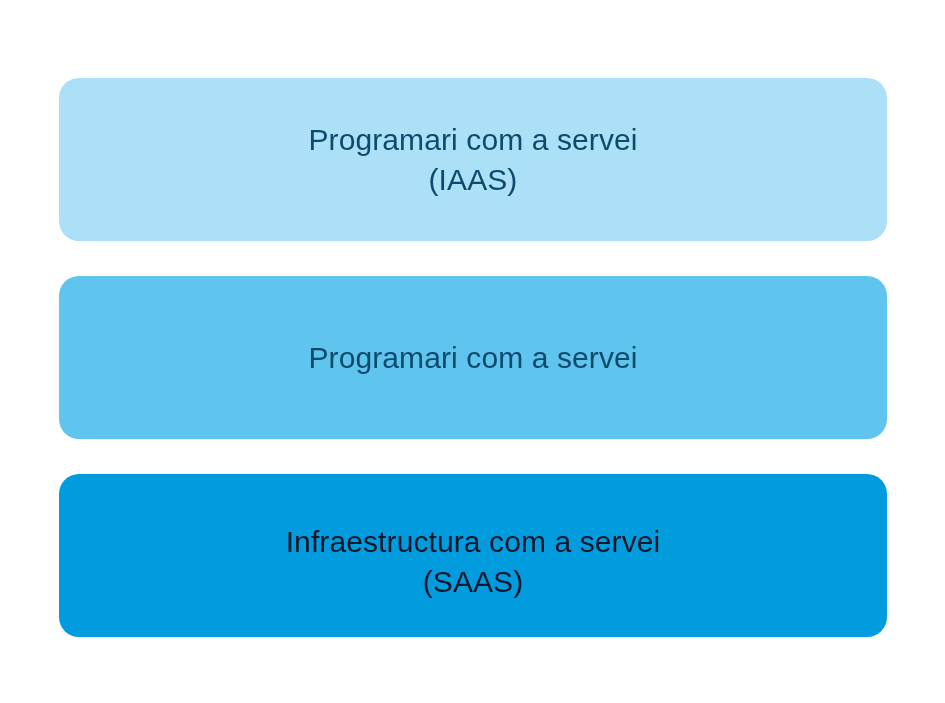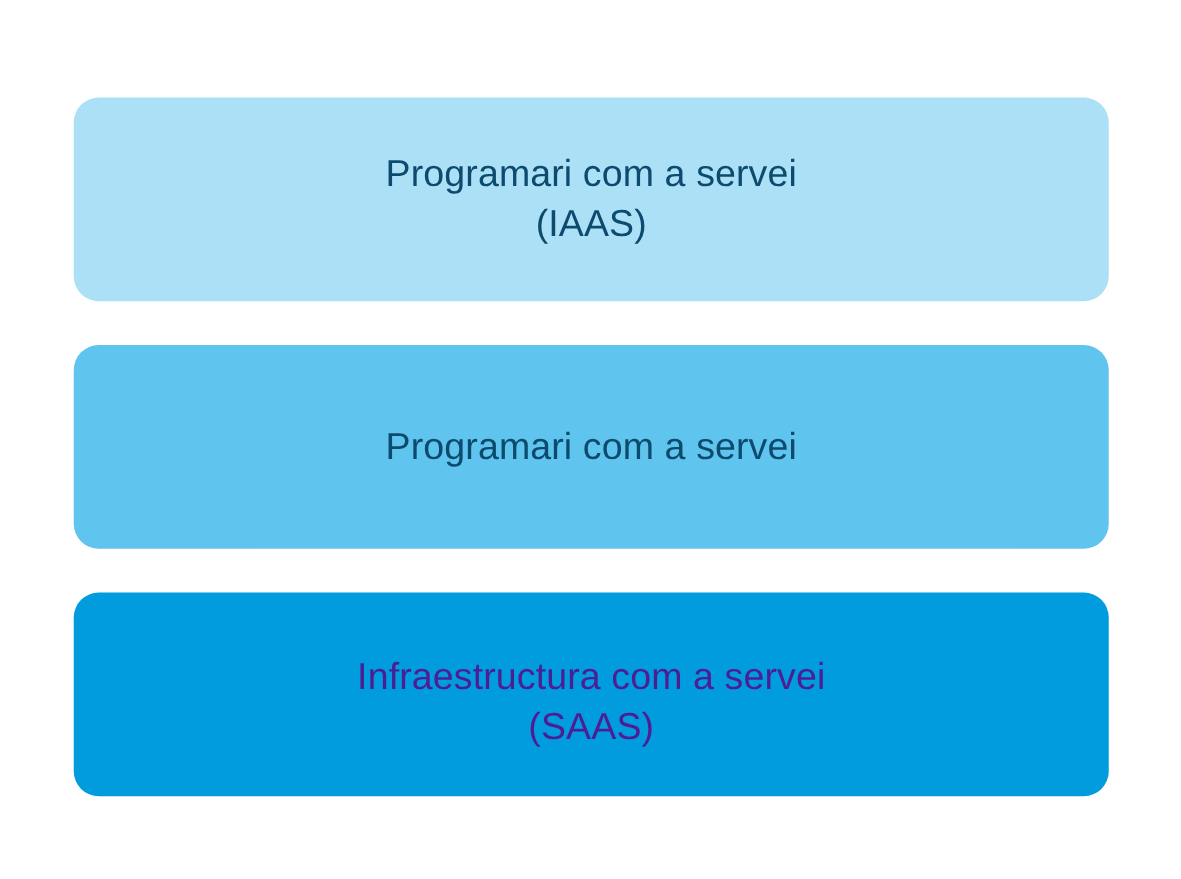--- a/index.html
+++ b/index.html
@@ -62,21 +62,21 @@
     letter-spacing: 0.1px;
     white-space: nowrap;
   }
 
   .layer-box.saas .layer-line,
   .layer-box.paas .layer-line {
     color: #0c4a6e;
   }
 
   .layer-box.iaas .layer-line {
-    color: #4c1d95;
+    color: #0f172a;
   }
 </style>
 </head>
 <body>
 
 <div class="diagram">
 
   <div class="layer-box saas">
     <div class="layer-line">Programari com a servei</div>
     <div class="layer-line">(IAAS)</div>

